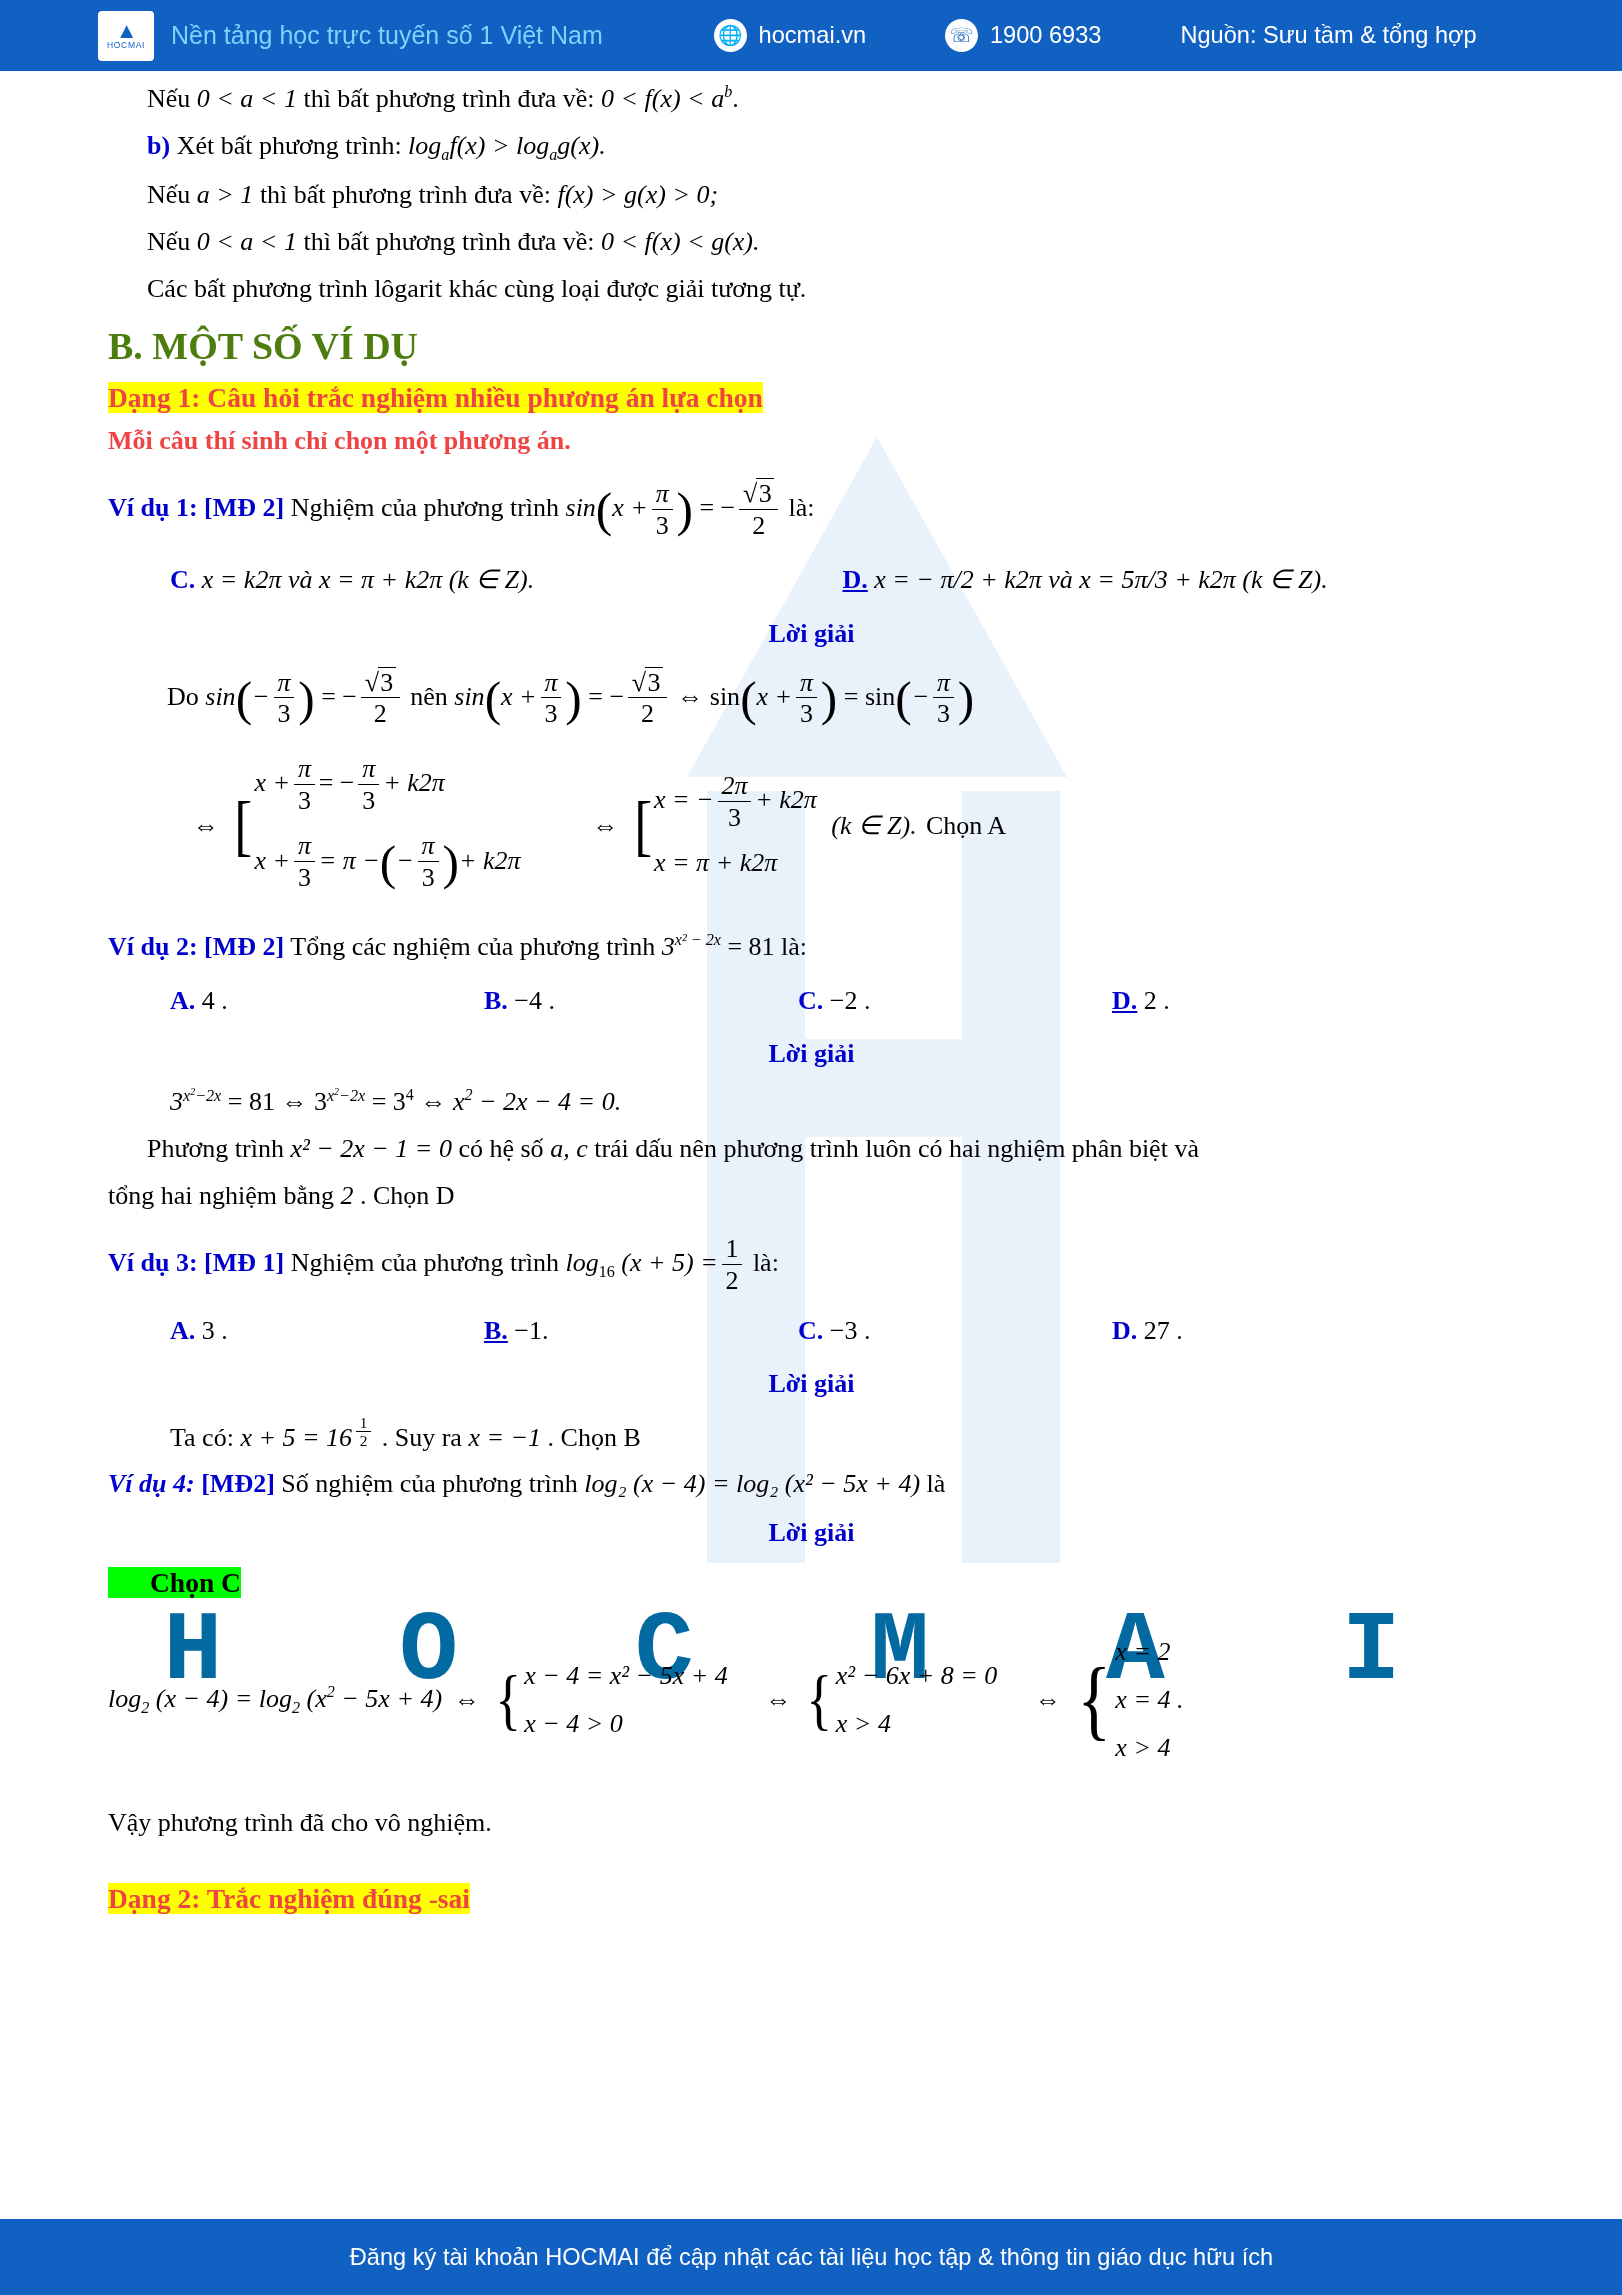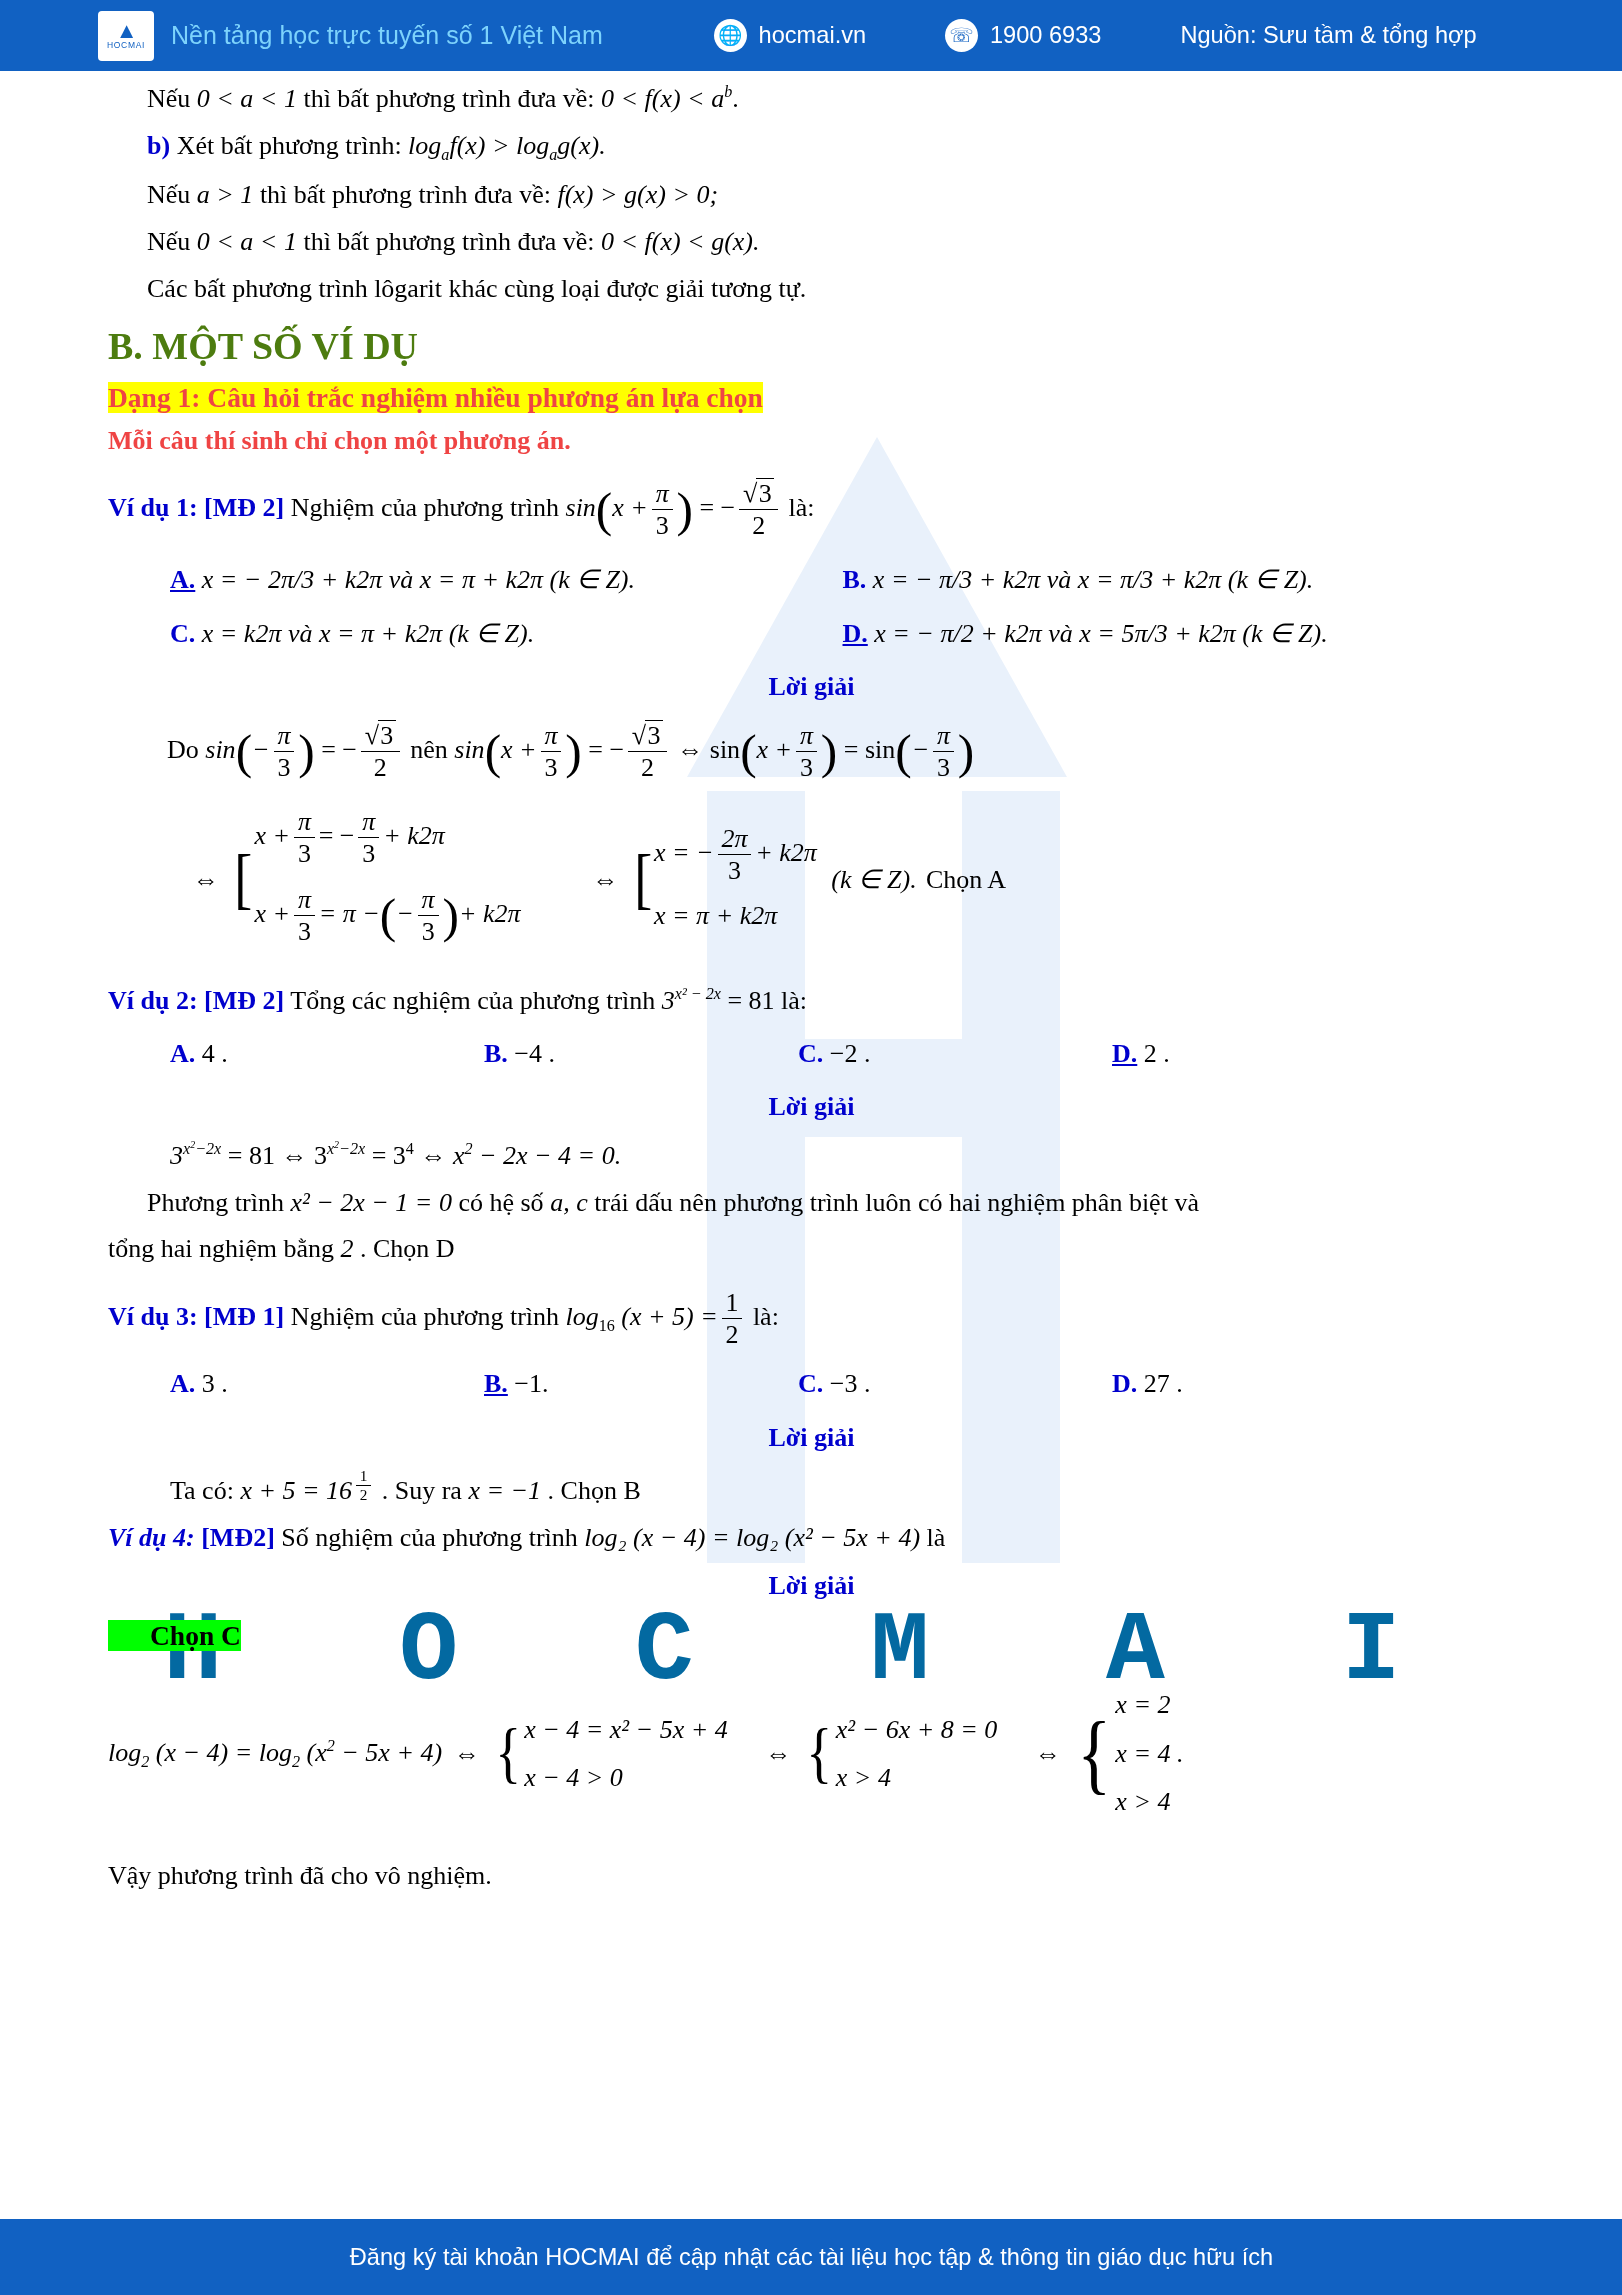--- a/index.html
+++ b/index.html
@@ -173,30 +173,20 @@
       <span class="blue-b">Ví dụ 1:</span>
       <span class="blue-b">[MĐ 2]</span>
       <span>Nghiệm của phương trình</span>
       <span class="mi">sin</span><span class="big-paren">(</span><span class="mi">x +</span><span class="frac"><span class="num mi">π</span><span class="den">3</span></span><span class="big-paren">)</span>
       <span>= −</span><span class="frac"><span class="num"><span class="sqrt">√<span class="rad">3</span></span></span><span class="den">2</span></span>
       <span>là:</span>
     </div>
 
     <div class="opt-row">
       <div style="width:707px; padding-left:62px;">
-        <span class="blue-b ul">A.</span>
-        <span class="mi">x = − 2π/3 + k2π và x = π + k2π (k ∈ Z).</span>
-      </div>
-      <div style="width:707px;">
-        <span class="blue-b">B.</span>
-        <span class="mi">x = − π/3 + k2π và x = π/3 + k2π (k ∈ Z).</span>
-      </div>
-    </div>
-    <div class="opt-row">
-      <div style="width:707px; padding-left:62px;">
         <span class="blue-b">C.</span>
         <span class="mi">x = k2π và x = π + k2π (k ∈ Z).</span>
       </div>
       <div style="width:707px;">
         <span class="blue-b ul">D.</span>
         <span class="mi">x = − π/2 + k2π và x = 5π/3 + k2π (k ∈ Z).</span>
       </div>
     </div>
 
     <div class="loigiai">Lời giải</div>
@@ -342,20 +332,23 @@
       <span class="brk" style="font-size:3.4em;">{</span>
       <span class="rows">
         <div class="mi">x = 2</div>
         <div class="mi">x = 4 .</div>
         <div class="mi">x &gt; 4</div>
       </span>
     </div>
 
     <div class="line" style="margin-top:26px;">Vậy phương trình đã cho vô nghiệm.</div>
 
+    <div style="margin-top:38px;">
+      <span class="red-b hl-yellow" style="font-size:27.5px;">Dạng 2: Trắc nghiệm đúng -sai</span>
+    </div>
 
   </div>
 </div>
 
 <div class="footer">
   <span>Đăng ký tài khoản HOCMAI để cập nhật các tài liệu học tập &amp; thông tin giáo dục hữu ích</span>
 </div>
 
 
 </body></html>

